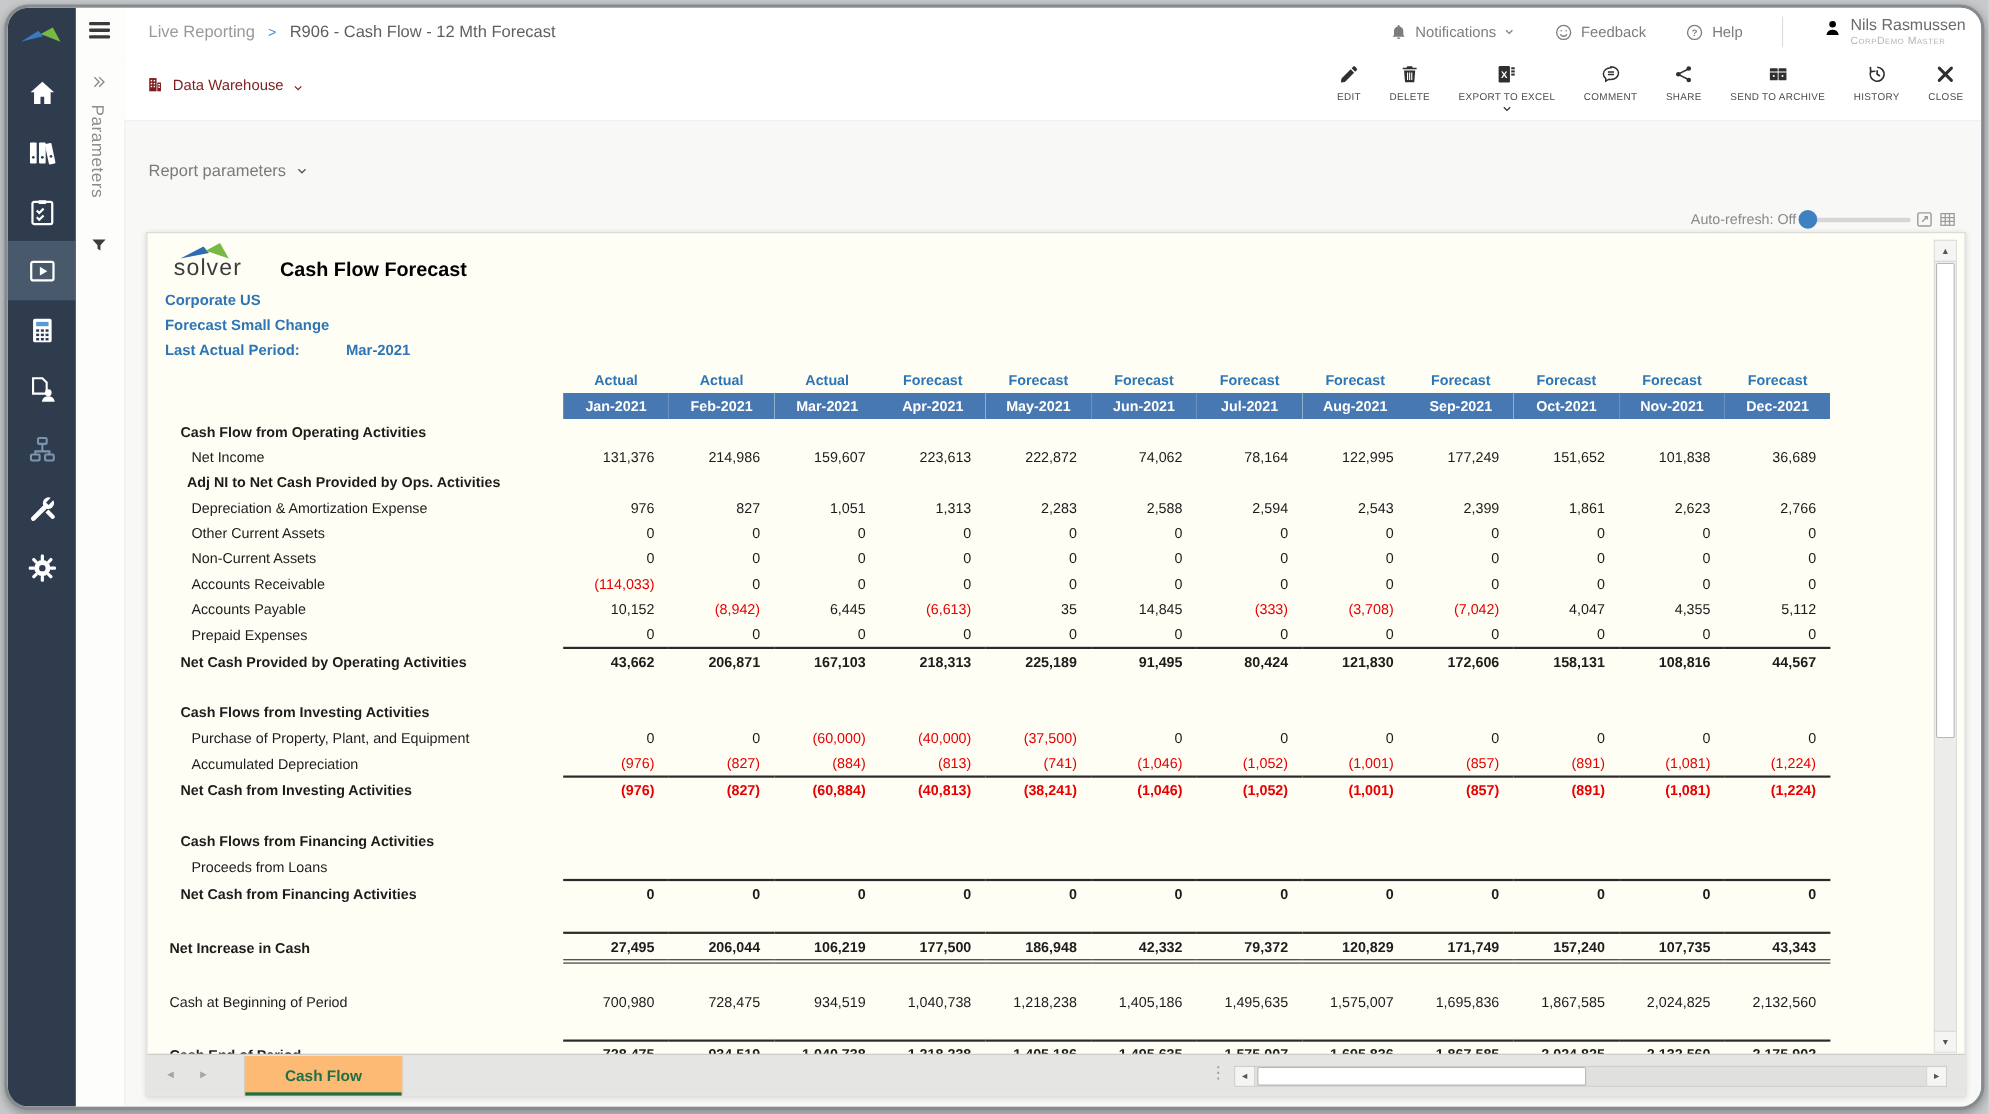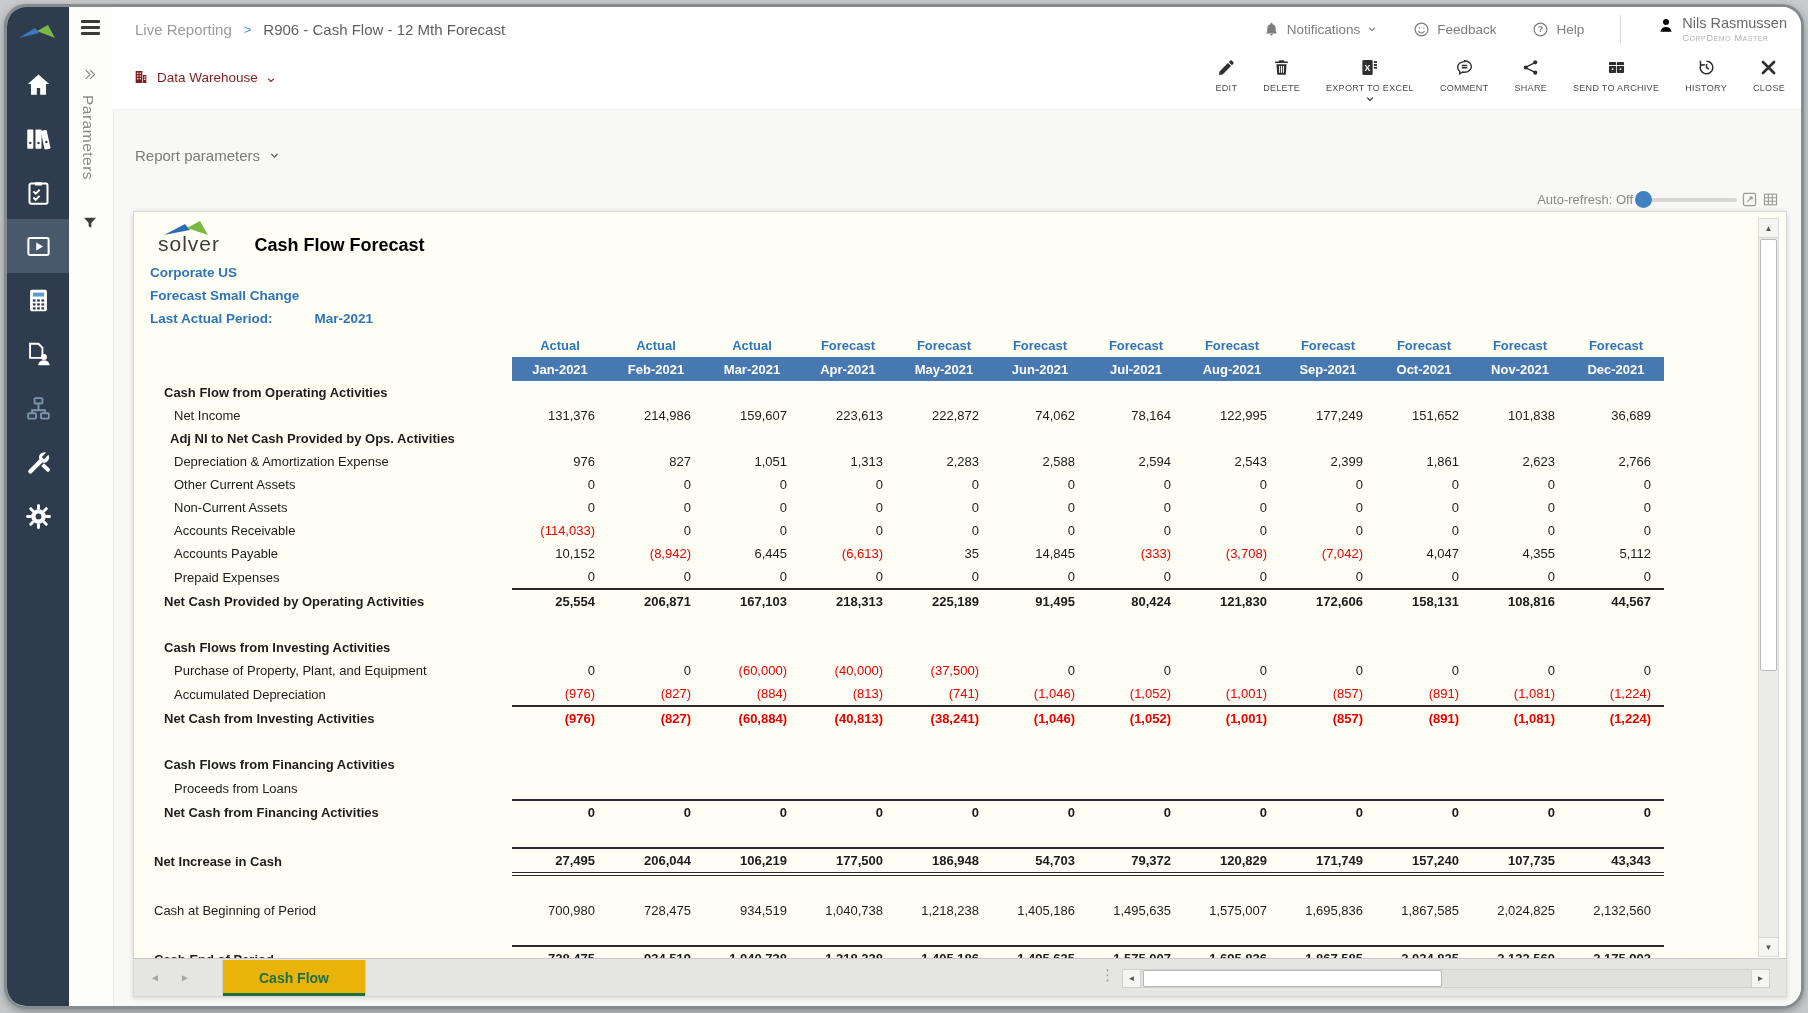--- a/index.html
+++ b/index.html
@@ -90,21 +90,21 @@
   .vsb{position:absolute;top:6px;right:7px;width:19px;height:737px;background:#ececea;border:1px solid #dcdcda}
   .abox{height:18px;display:flex;align-items:center;justify-content:center;font-size:8px;color:#555;background:#f5f5f3;cursor:pointer}
   .abox.top{border-bottom:1px solid #d5d5d3}
   .abox.bot{position:absolute;bottom:0;left:0;right:0;border-top:1px solid #d5d5d3}
   .vthumb{position:absolute;top:20px;left:1px;right:1px;height:430px;background:#fff;border:1px solid #b8b8b6;border-radius:2px;cursor:grab}
 
   
   .tabbar{position:absolute;left:0;right:0;bottom:0;height:37px;background:#e5e5e3;border-top:1px solid #c9c9c7}
   .tnav{position:absolute;left:16px;top:0;height:100%;display:flex;align-items:center;gap:20px;color:#a6a6a6;font-size:10px}
   .tnav span{cursor:pointer}
-  .sheettab{position:absolute;left:88px;top:1px;height:36px;width:142px;background:#eab308;display:flex;align-items:center;justify-content:center;color:#1e7145;font-weight:bold;font-size:14px;border-left:1px solid #d0d0ce;border-right:1px solid #d0d0ce;cursor:pointer}
+  .sheettab{position:absolute;left:88px;top:1px;height:36px;width:142px;background:#fdba74;display:flex;align-items:center;justify-content:center;color:#1e7145;font-weight:bold;font-size:14px;border-left:1px solid #d0d0ce;border-right:1px solid #d0d0ce;cursor:pointer}
   .sheettab::after{content:"";position:absolute;left:0;right:0;bottom:0;height:3px;background:#1e7145}
   .dots{position:absolute;left:966px;top:7px;color:#9b9b9b;font-size:15px;cursor:grab}
   .hsb{position:absolute;left:988px;right:16px;top:10px;height:17px;background:#e0e0de;border:1px solid #cfcfcd;display:flex;align-items:stretch}
   .habox{width:17px;display:flex;align-items:center;justify-content:center;font-size:8px;color:#555;background:#f5f5f3;cursor:pointer}
   .habox.l{border-right:1px solid #d5d5d3}
   .habox.r{border-left:1px solid #d5d5d3;margin-left:auto}
   .hthumb{width:46%;background:#fff;border:1px solid #b8b8b6;border-radius:2px;margin:0 0 0 2px;cursor:grab}
 
   [data-icon]{display:inline-block}
   [data-icon] svg{width:100%;height:100%;display:block}
@@ -659,21 +659,21 @@
             <td class="v">0</td>
             <td class="v">0</td>
             <td class="v">0</td>
             <td class="v">0</td>
             <td class="v">0</td>
             <td class="v">0</td>
             <td class="v">0</td>
           </tr>
           <tr class="r-subtotal">
             <td class="lbl">Net Cash Provided by Operating Activities</td>
-            <td class="v">25,554</td>
+            <td class="v">43,662</td>
             <td class="v">206,871</td>
             <td class="v">167,103</td>
             <td class="v">218,313</td>
             <td class="v">225,189</td>
             <td class="v">91,495</td>
             <td class="v">80,424</td>
             <td class="v">121,830</td>
             <td class="v">172,606</td>
             <td class="v">158,131</td>
             <td class="v">108,816</td>
@@ -793,21 +793,21 @@
           <tr class="spacer">
             <td colspan="13"></td>
           </tr>
           <tr class="r-total">
             <td class="lbl">Net Increase in Cash</td>
             <td class="v">27,495</td>
             <td class="v">206,044</td>
             <td class="v">106,219</td>
             <td class="v">177,500</td>
             <td class="v">186,948</td>
-            <td class="v">54,703</td>
+            <td class="v">42,332</td>
             <td class="v">79,372</td>
             <td class="v">120,829</td>
             <td class="v">171,749</td>
             <td class="v">157,240</td>
             <td class="v">107,735</td>
             <td class="v">43,343</td>
           </tr>
           <tr class="spacer">
             <td colspan="13"></td>
           </tr>

